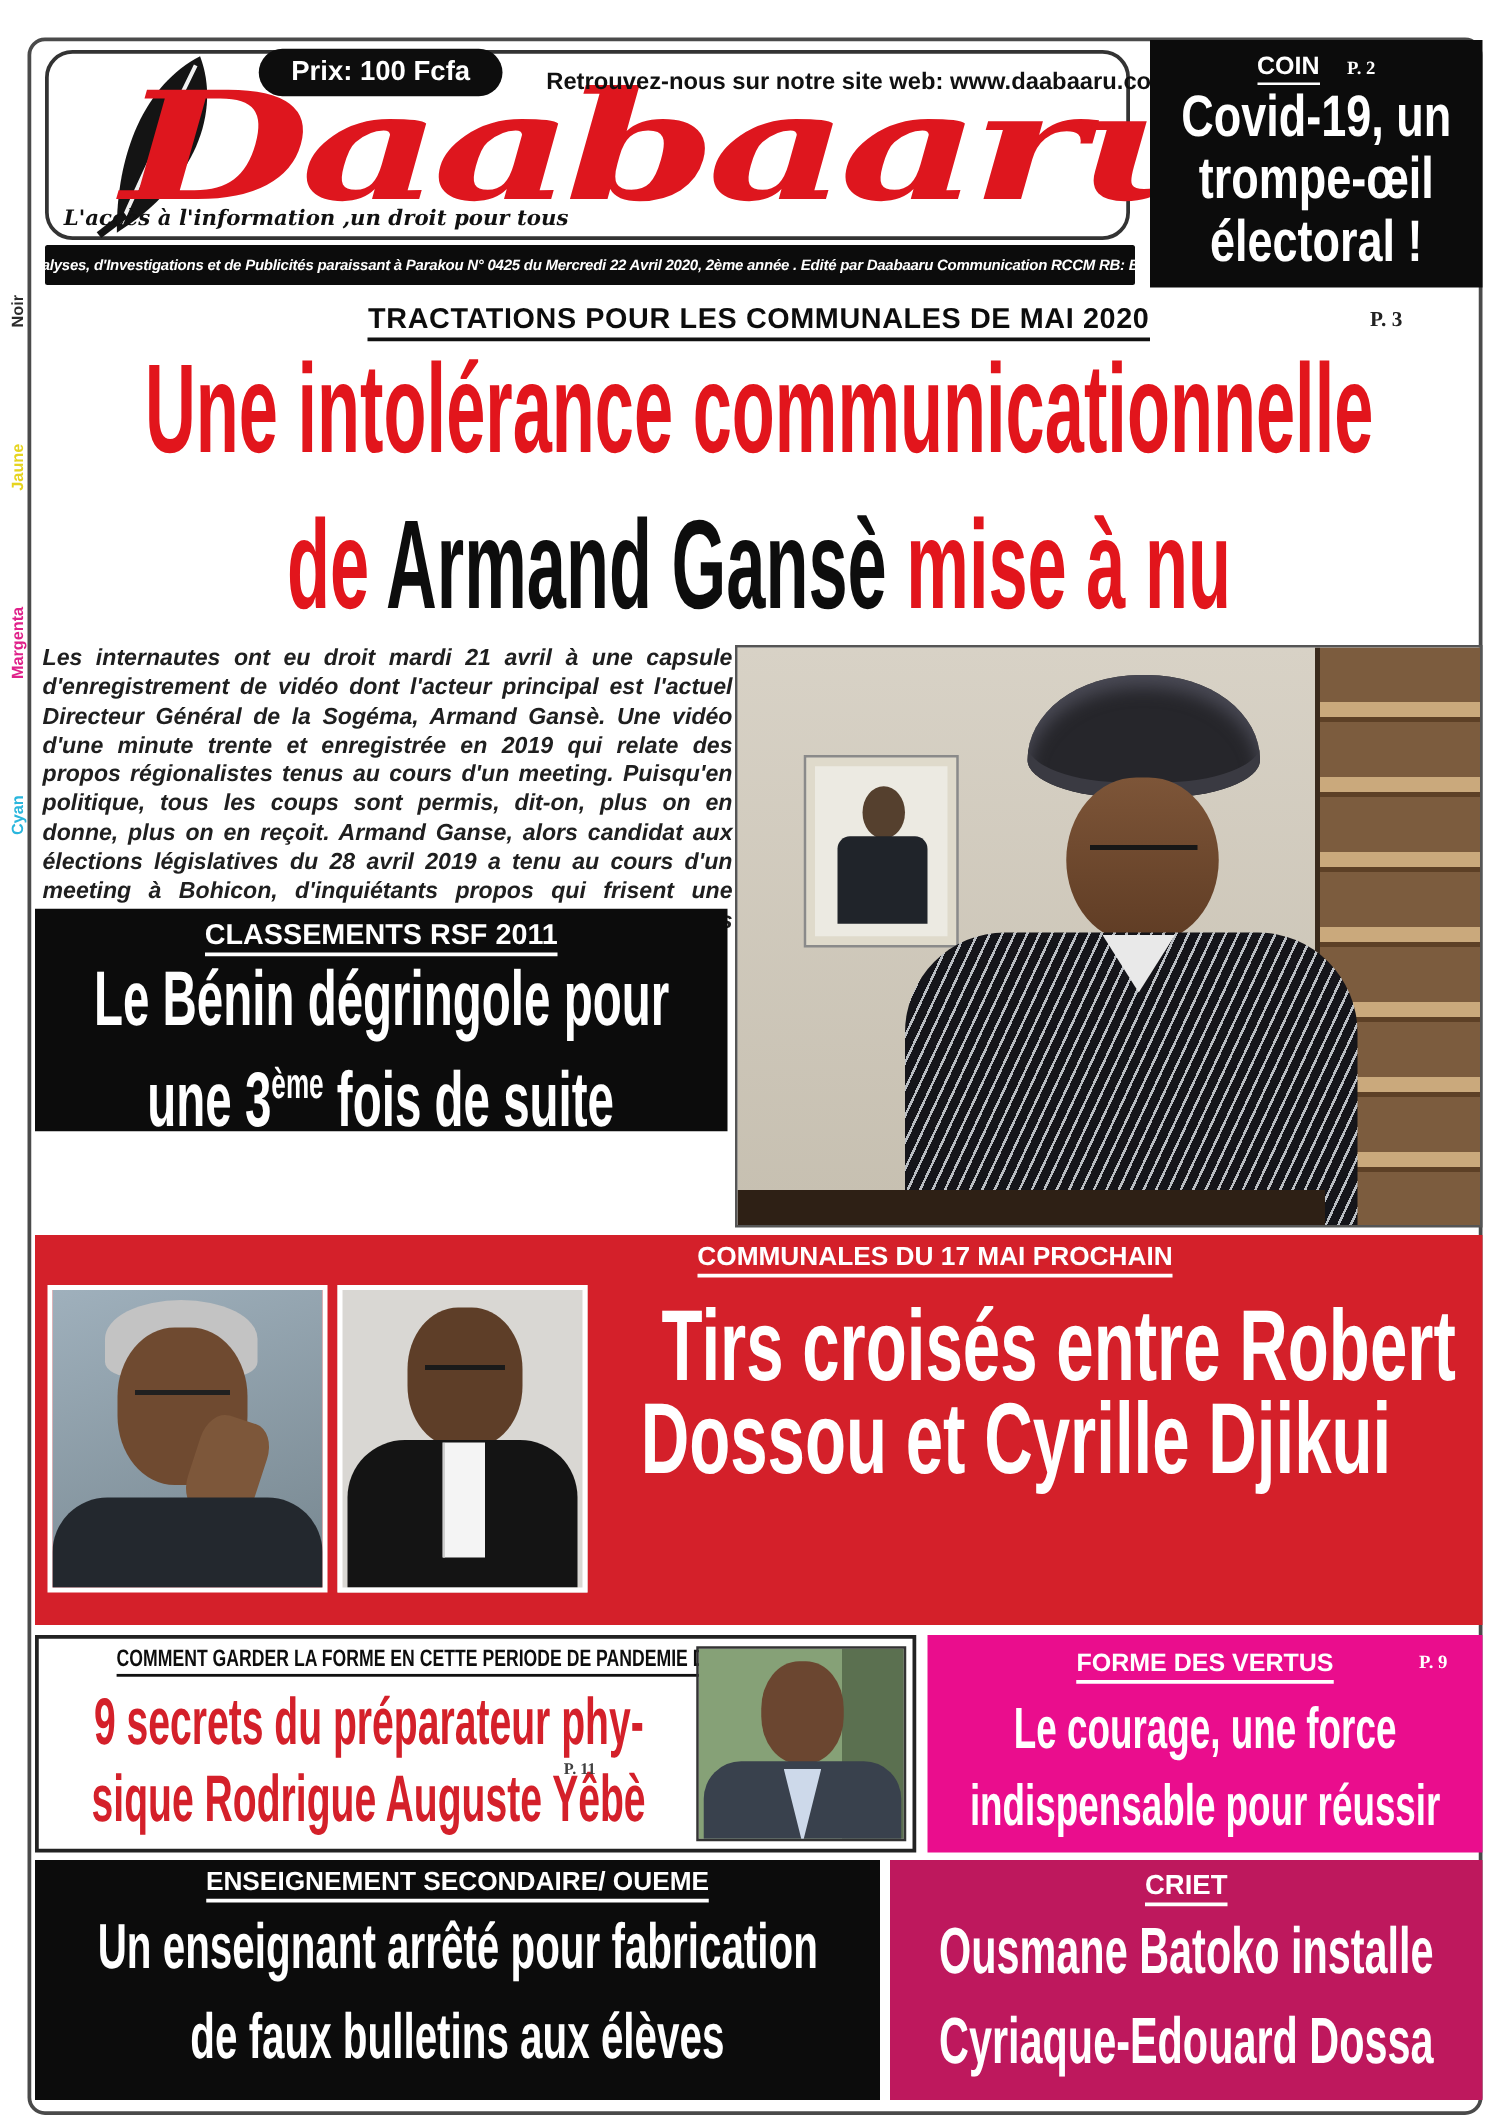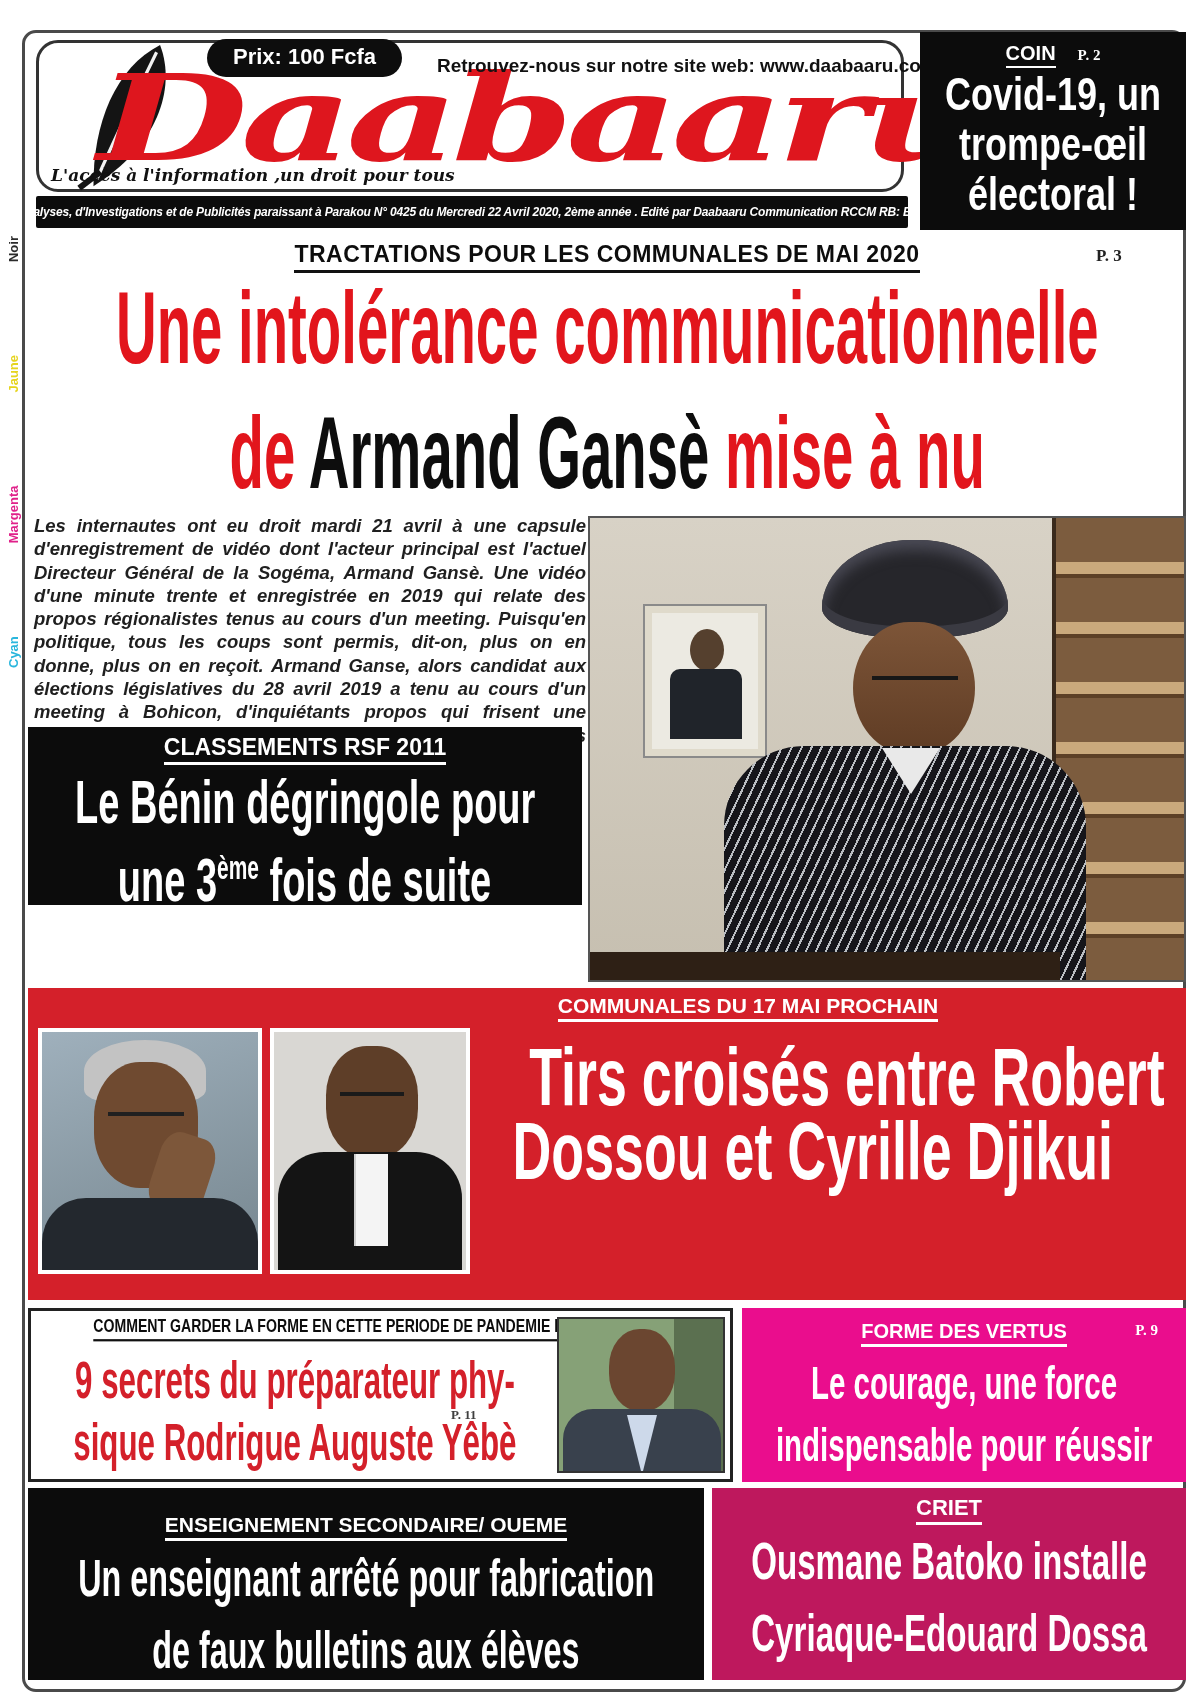--- a/index.html
+++ b/index.html
@@ -136,21 +136,21 @@
   .vertus-kicker { position:absolute; left:0; top:12px; width:100%; text-align:center; }
   .vertus-kicker span.lbl { display:inline-block; font:bold 20px "Liberation Sans", sans-serif;
                             border-bottom:3px solid #fff; padding-bottom:1px; }
   .vertus-p9 { position:absolute; right:28px; top:14px; font:bold 15px "Liberation Serif", serif; color:#fff; }
   .vertus-l1 { position:absolute; left:0; top:44px; width:100%; height:62px; line-height:62px; text-align:center; }
   .vertus-l2 { position:absolute; left:0; top:106px; width:100%; height:62px; line-height:62px; text-align:center; }
   .vertus .cond { font-size:31px; transform:scale(0.95,1.5); }
 
   
   .ens { position:absolute; left:28px; top:1488px; width:676px; height:192px; background:#0c0c0c; color:#fff; text-align:center; }
-  .ens-kicker { margin-top:25px; }
+  .ens-kicker { margin-top:6px; }
   .ens-kicker span { display:inline-block; font:bold 21px "Liberation Sans", sans-serif;
                      border-bottom:3px solid #fff; padding-bottom:1px; }
   .ens-l1, .ens-l2 { height:72px; line-height:72px; }
   .ens .cond { font-size:34px; transform:scale(0.95,1.5); }
 
   
   .criet { position:absolute; left:712px; top:1488px; width:474px; height:192px; background:#be185d; color:#fff; text-align:center; }
   .criet-kicker { margin-top:7px; }
   .criet-kicker span { display:inline-block; font:bold 22px "Liberation Sans", sans-serif;
                        border-bottom:3px solid #fff; padding-bottom:1px; }

